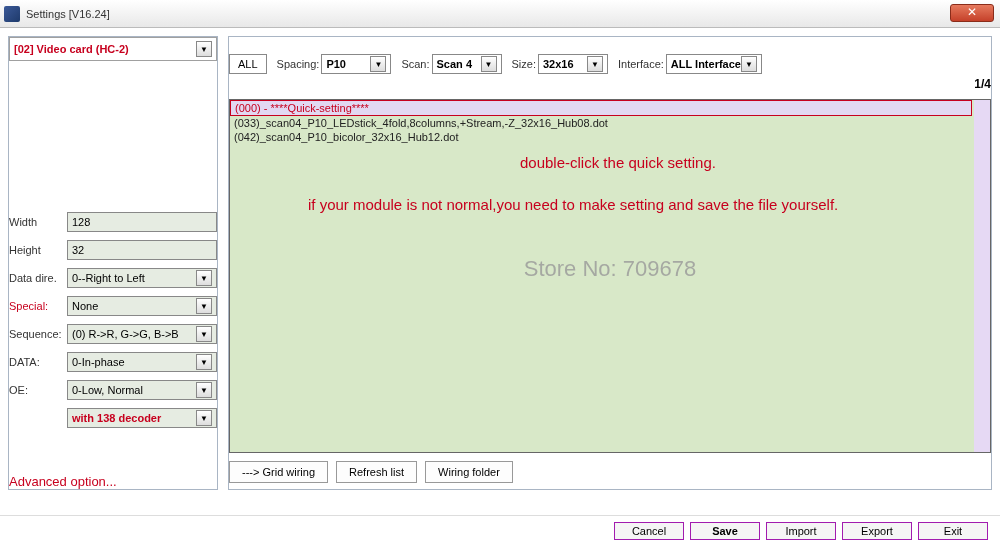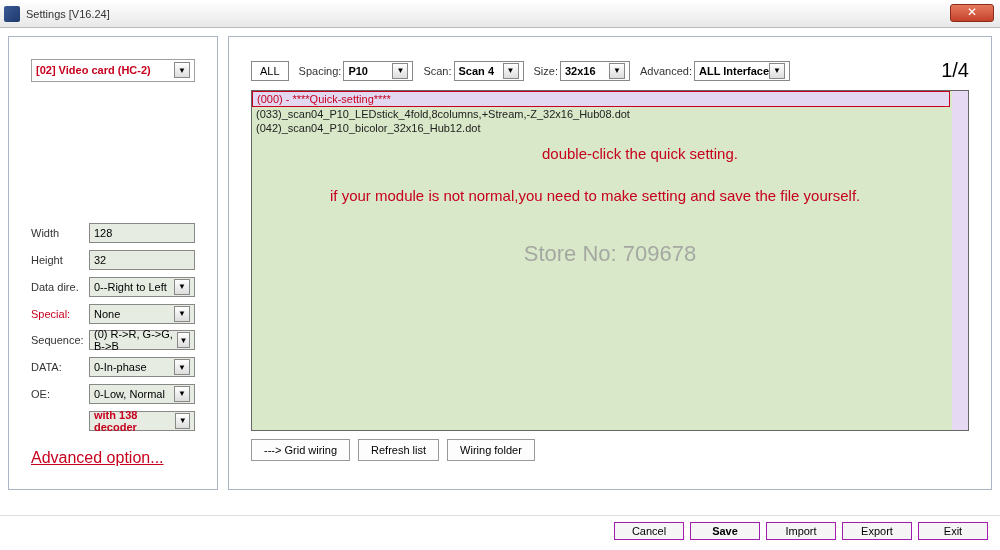--- a/index.html
+++ b/index.html
@@ -40,21 +40,21 @@
 }
 .content {
   display: flex;
   padding: 8px;
   gap: 10px;
   height: 470px;
 }
 .panel {
   border: 1px solid #a9b5c4;
   background: #ffffff;
-  padding: 22px;
+  padding: 0;
 }
 .left-panel { width: 210px; display: flex; flex-direction: column; }
 .right-panel { flex: 1; display: flex; flex-direction: column; }
 
 .video-card-select {
   border: 1px solid #a0a0a0;
   background: #fff;
   height: 24px;
   display: flex;
   align-items: center;
@@ -95,22 +95,21 @@
   align-items: center;
   justify-content: space-between;
   font-size: 11px;
 }
 .select-box.red .val { color: #c7001e; }
 .select-box.red { font-weight: normal; }
 
 .spacer { flex: 1; }
 .adv-link {
   color: #c7001e;
-  text-decoration: underline;
-  font-size: 16px;
+  font-size: 13px;
   margin-top: 12px;
   cursor: pointer;
 }
 
 .filter-bar {
   display: flex;
   align-items: center;
   gap: 10px;
   margin-bottom: 8px;
 }
@@ -129,23 +128,24 @@
 .filter-select {
   border: 1px solid #888;
   background: #fff;
   height: 20px;
   min-width: 70px;
   display: flex; align-items: center; justify-content: space-between;
   padding: 0 4px;
   font-weight: bold;
 }
 .page-ind {
-  font-weight: normal;
-  font-size: 20px;
+  font-weight: bold;
+  font-size: 12px;
   margin-left: auto;
+  margin-top: 40px;
 }
 
 .list-area {
   border: 1px solid #666;
   background: #d8e8c8;
   flex: 1;
   position: relative;
   overflow: hidden;
 }
 .list-area .row {
@@ -304,21 +304,21 @@
           </div>
       </div>
       <div class="filter-item">
         <span class="flabel">Size:</span>
         <div class="filter-select">
             <span>32x16</span>
             <span class="dd-btn">▼</span>
           </div>
       </div>
       <div class="filter-item">
-        <span class="flabel">Advanced:</span>
+        <span class="flabel">Interface:</span>
         <div class="filter-select" style="min-width:96px">
             <span>ALL Interface</span>
             <span class="dd-btn">▼</span>
           </div>
       </div>
       <span class="page-ind">1/4</span>
     </div>
 
     <div class="list-area">
       <div class="scrollbar-stub"></div>

